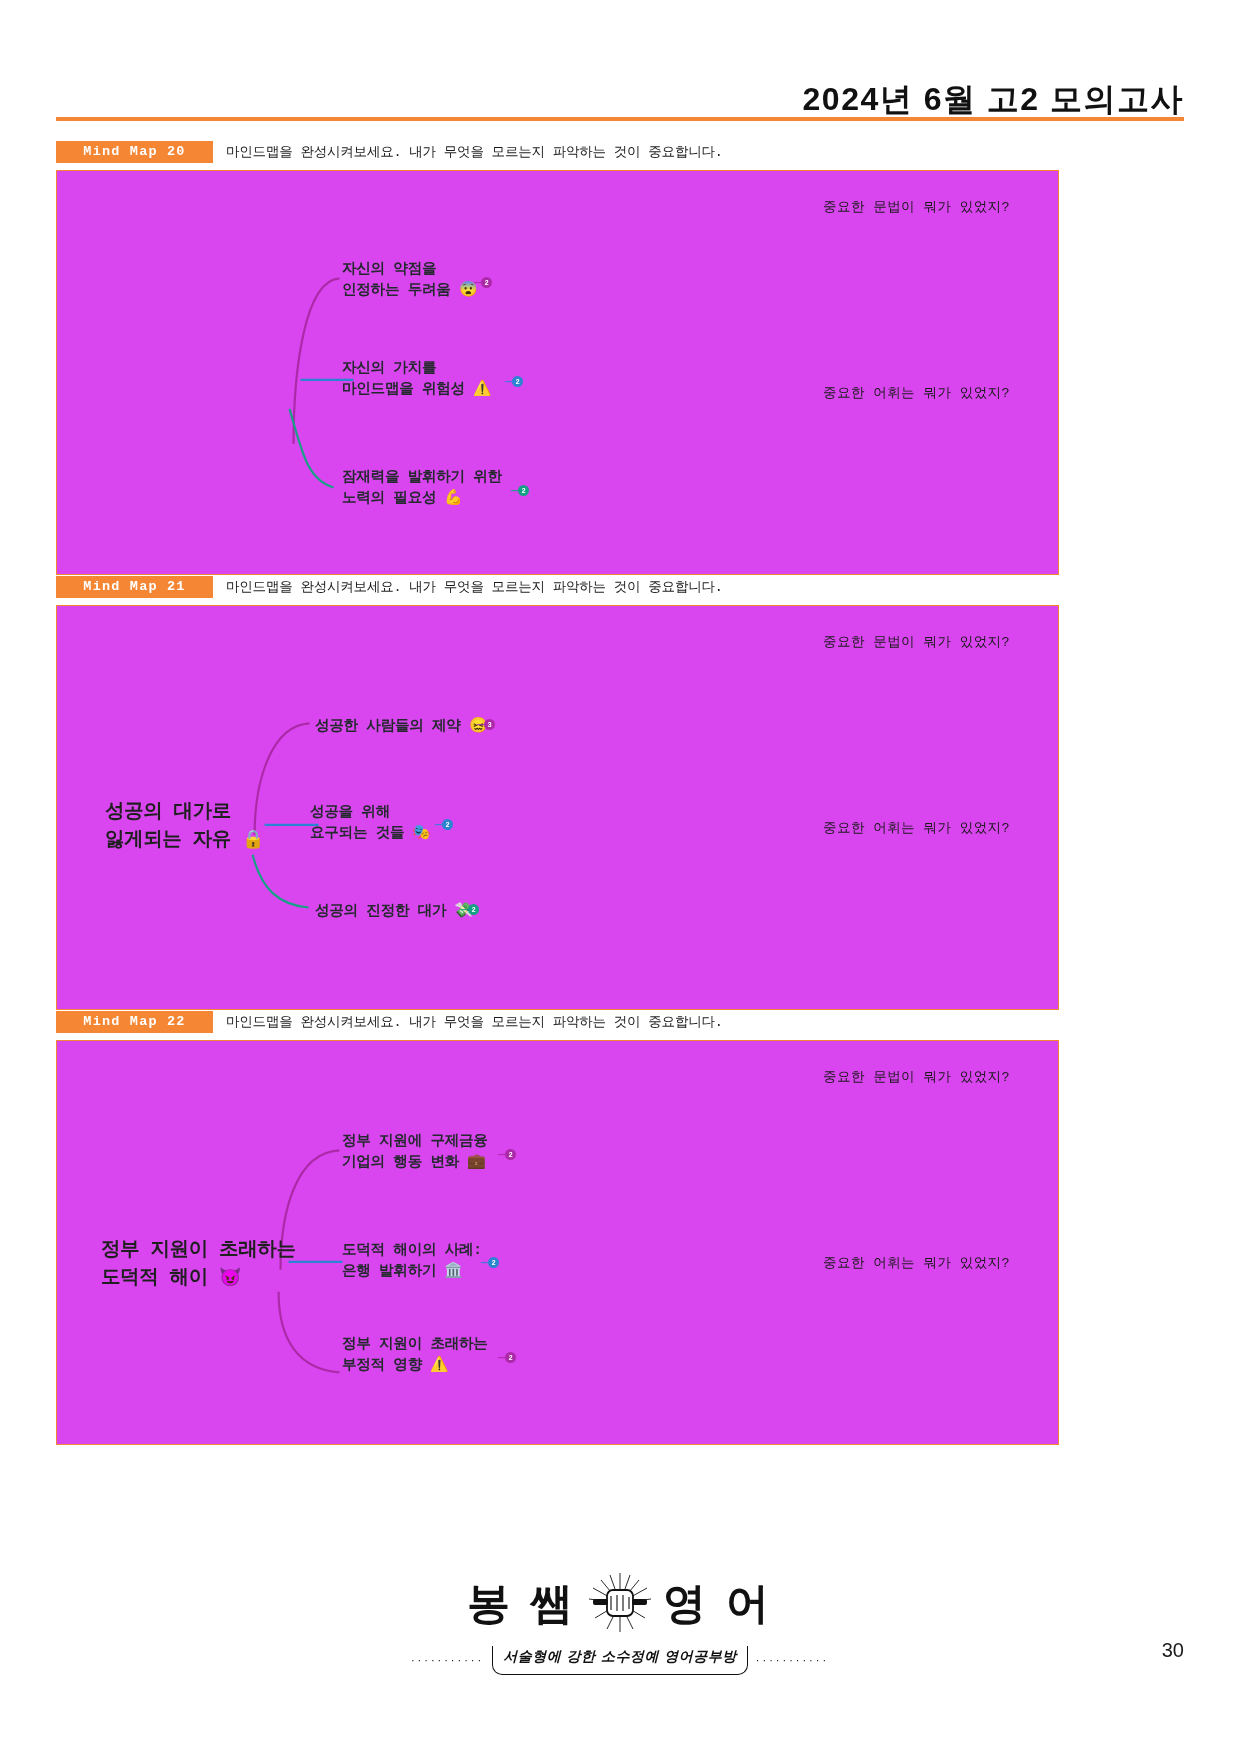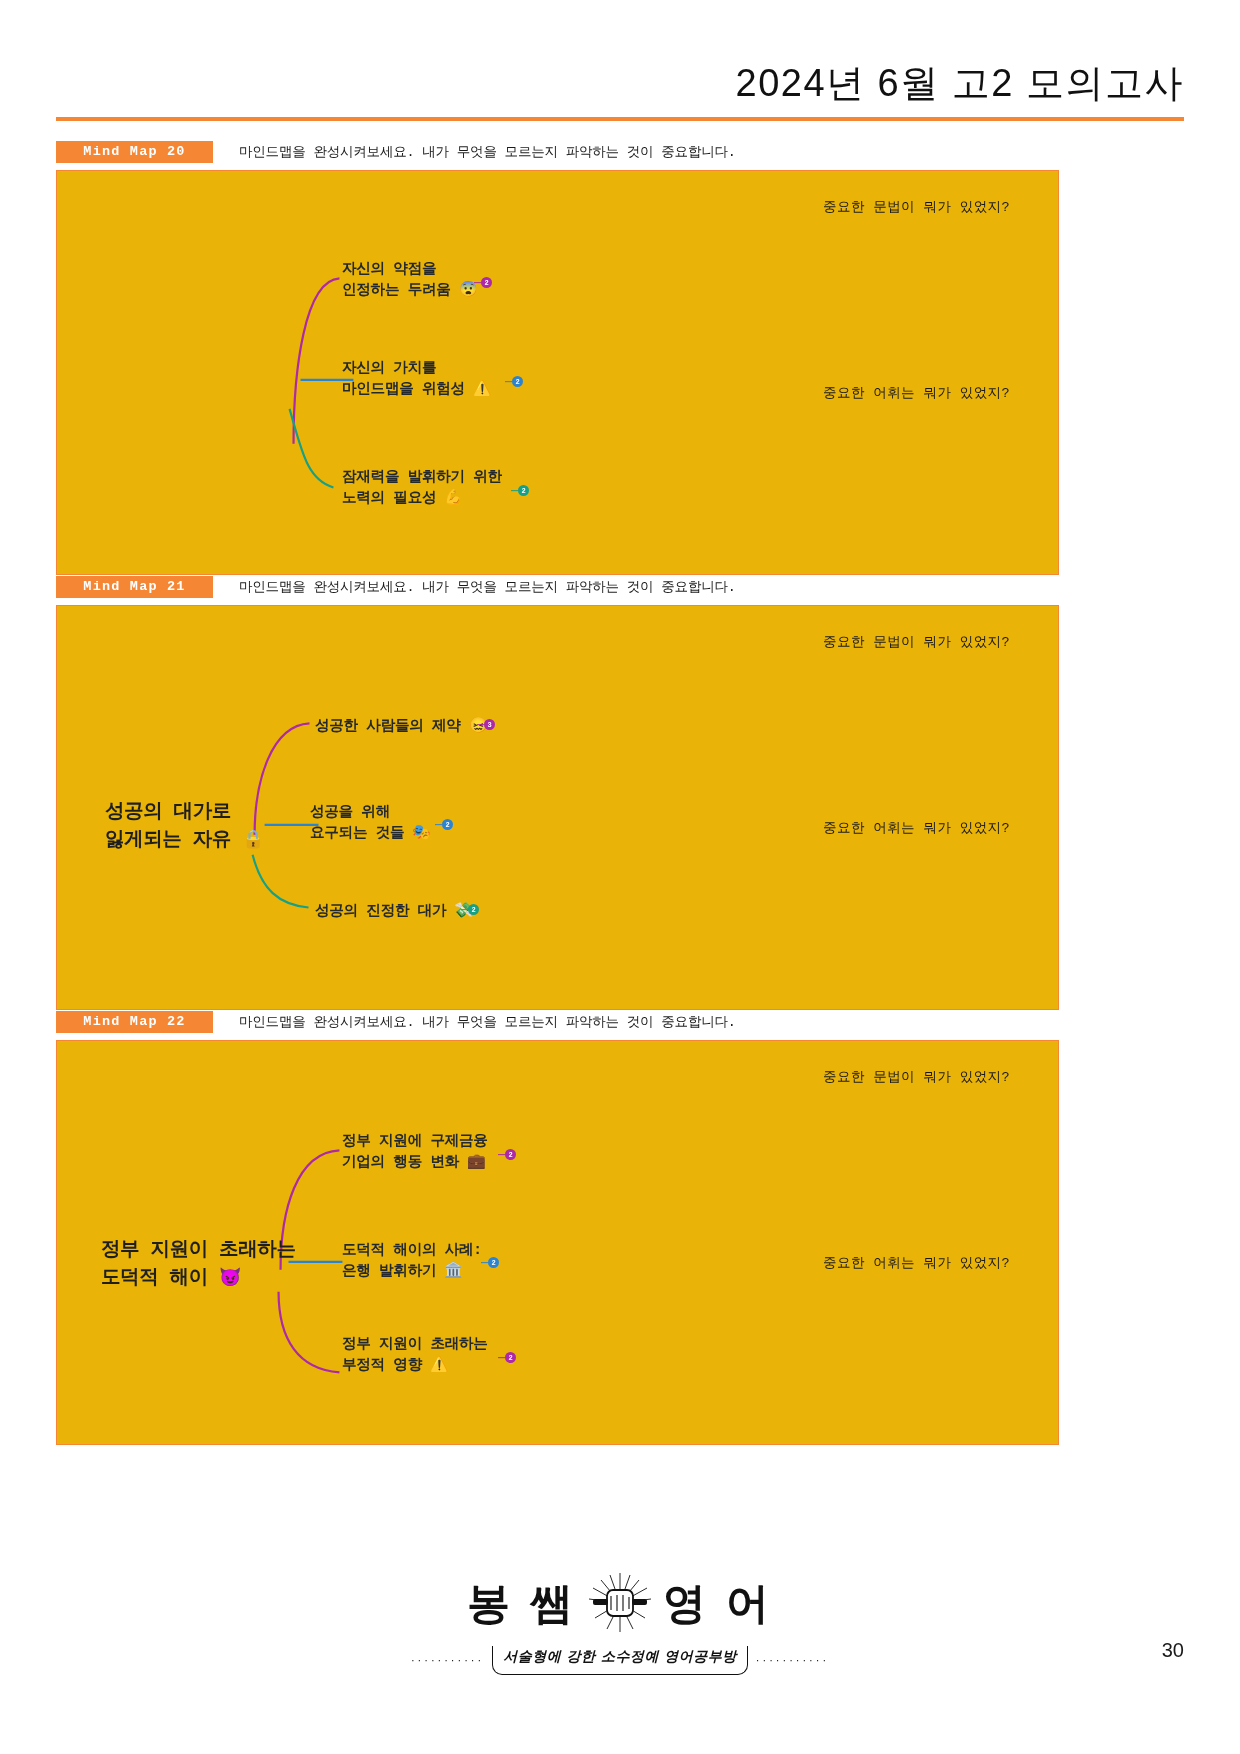--- a/index.html
+++ b/index.html
@@ -23,25 +23,26 @@
     position: absolute;
     top: 58px;
     left: 56px;
     right: 56px;
     height: 60px;
     display: flex;
     align-items: flex-start;
     justify-content: flex-end;
   }
   .page-title {
-    font-size: 38px;
-    font-weight: 400;
+    font-size: 32px;
+    font-weight: 700;
     letter-spacing: 1.5px;
     color: #111111;
     white-space: nowrap;
+    margin-top: 20px;
   }
   .header-rule {
     position: absolute;
     top: 117px;
     left: 56px;
     width: 1128px;
     height: 4px;
     background: #F58634;
   }
 
@@ -66,28 +67,28 @@
     letter-spacing: 1.2px;
     padding: 4px 0 5px 0;
     width: 157px;
     text-align: center;
     line-height: 1;
     white-space: nowrap;
   }
   .mm-instruction {
     font-size: 13.5px;
     color: #1a1a1a;
-    margin-left: 26px;
+    margin-left: 13px;
     letter-spacing: -0.2px;
     white-space: nowrap;
   }
   .mm-body {
     position: relative;
     border: 1.4px solid #F58634;
-    background: #eab308;
+    background: #d946ef;
     width: 1003px;
   }
 
   
   .prompt {
     position: absolute;
     right: 48px;
     font-size: 13.5px;
     color: #1a1a1a;
     letter-spacing: 0.4px;

